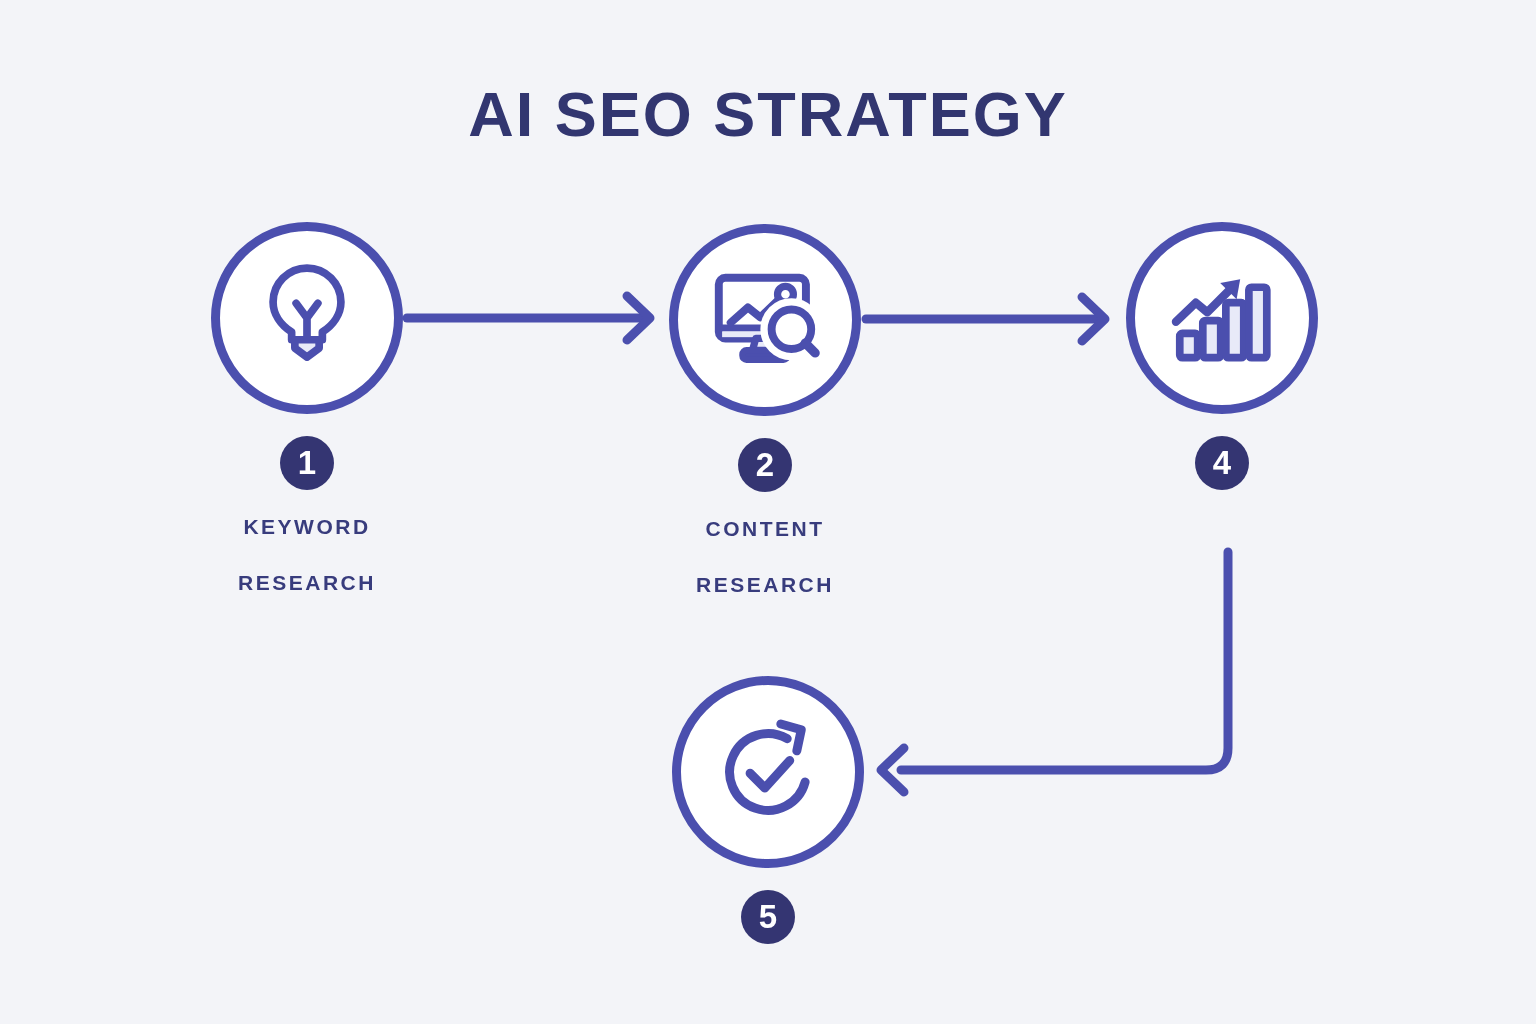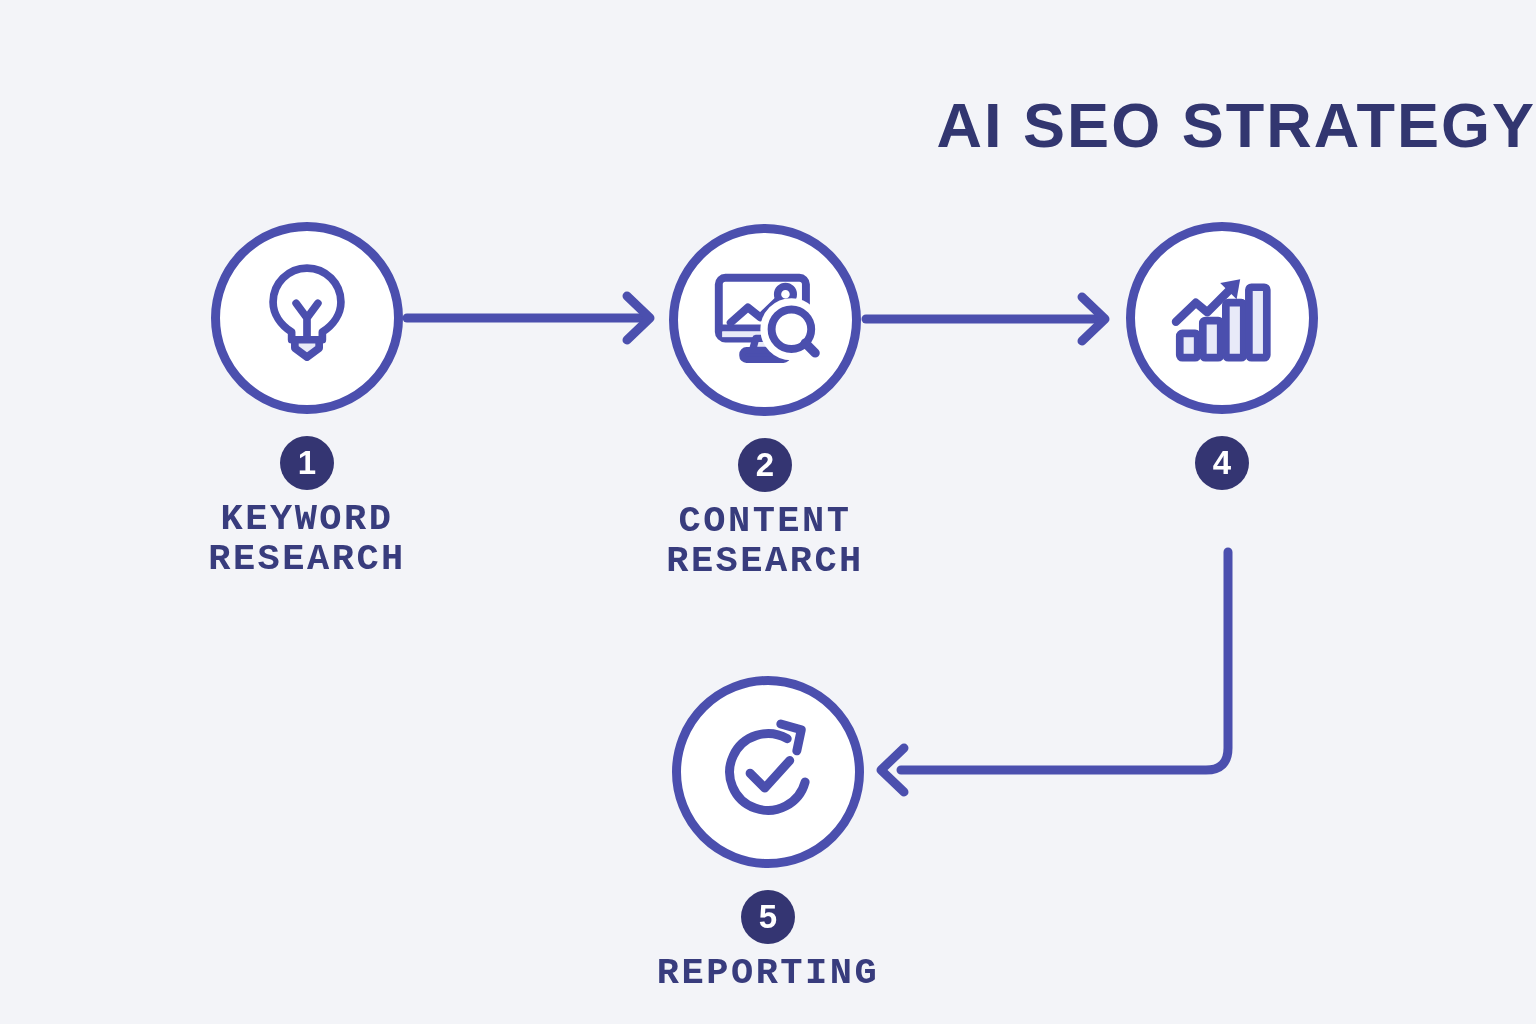--- a/index.html
+++ b/index.html
@@ -7,26 +7,25 @@
   body {
     position: relative;
     width: 1536px; height: 1024px;
     background: #f3f4f8;
     font-family: "Liberation Sans", sans-serif;
     overflow: hidden;
   }
   .title {
     position: absolute;
     top: 78px; left: 0; width: 1536px;
-    text-align: right;
+    text-align: center;
     font-size: 63px;
     font-weight: bold;
     letter-spacing: 2px;
     color: #323670;
-    margin-top: 11px;
   }
   .arrow-layer {
     position: absolute;
     top: 0; left: 0; width: 1536px; height: 1024px;
     z-index: 1;
     pointer-events: none;
   }
   .node {
     position: absolute;
     width: 320px;
@@ -51,28 +50,27 @@
     background: #343572;
     color: #ffffff;
     font-size: 33px;
     font-weight: bold;
     display: flex;
     align-items: center;
     justify-content: center;
   }
   .node-label {
     margin-top: 9px;
-    font-size: 37px;
+    font-size: 21px;
     font-weight: bold;
     letter-spacing: 2.5px;
-    line-height: 40px;
+    line-height: 56px;
     color: #383c7d;
     text-align: center;
     white-space: pre-line;
-    font-family: Liberation Mono, monospace;
   }
   .n1 { left: 147px; top: 222px; }
   .n2 { left: 605px; top: 224px; }
   .n4 { left: 1062px; top: 222px; }
   .n5 { left: 608px; top: 676px; }
 </style>
 </head>
 <body>
 
 <div class="title">AI SEO STRATEGY</div>
@@ -144,14 +142,13 @@
 
 <div class="node n5">
   <div class="node-circle">
     <svg width="128" height="128" viewBox="0 0 100 100" fill="none" stroke="#4b4fae" stroke-width="7" stroke-linecap="round" stroke-linejoin="round">
       <path d="M 79 57.8 A 30 30 0 1 1 65 24"></path>
       <path d="M 60 12.5 L 76 17 L 72.5 33.5"></path>
       <path d="M 36 51 L 47.5 62.5 L 67 41"></path>
     </svg>
   </div>
   <div class="node-badge">5</div>
-  <div class="node-label">REPORTING</div>
 </div>
 
 </body></html>

